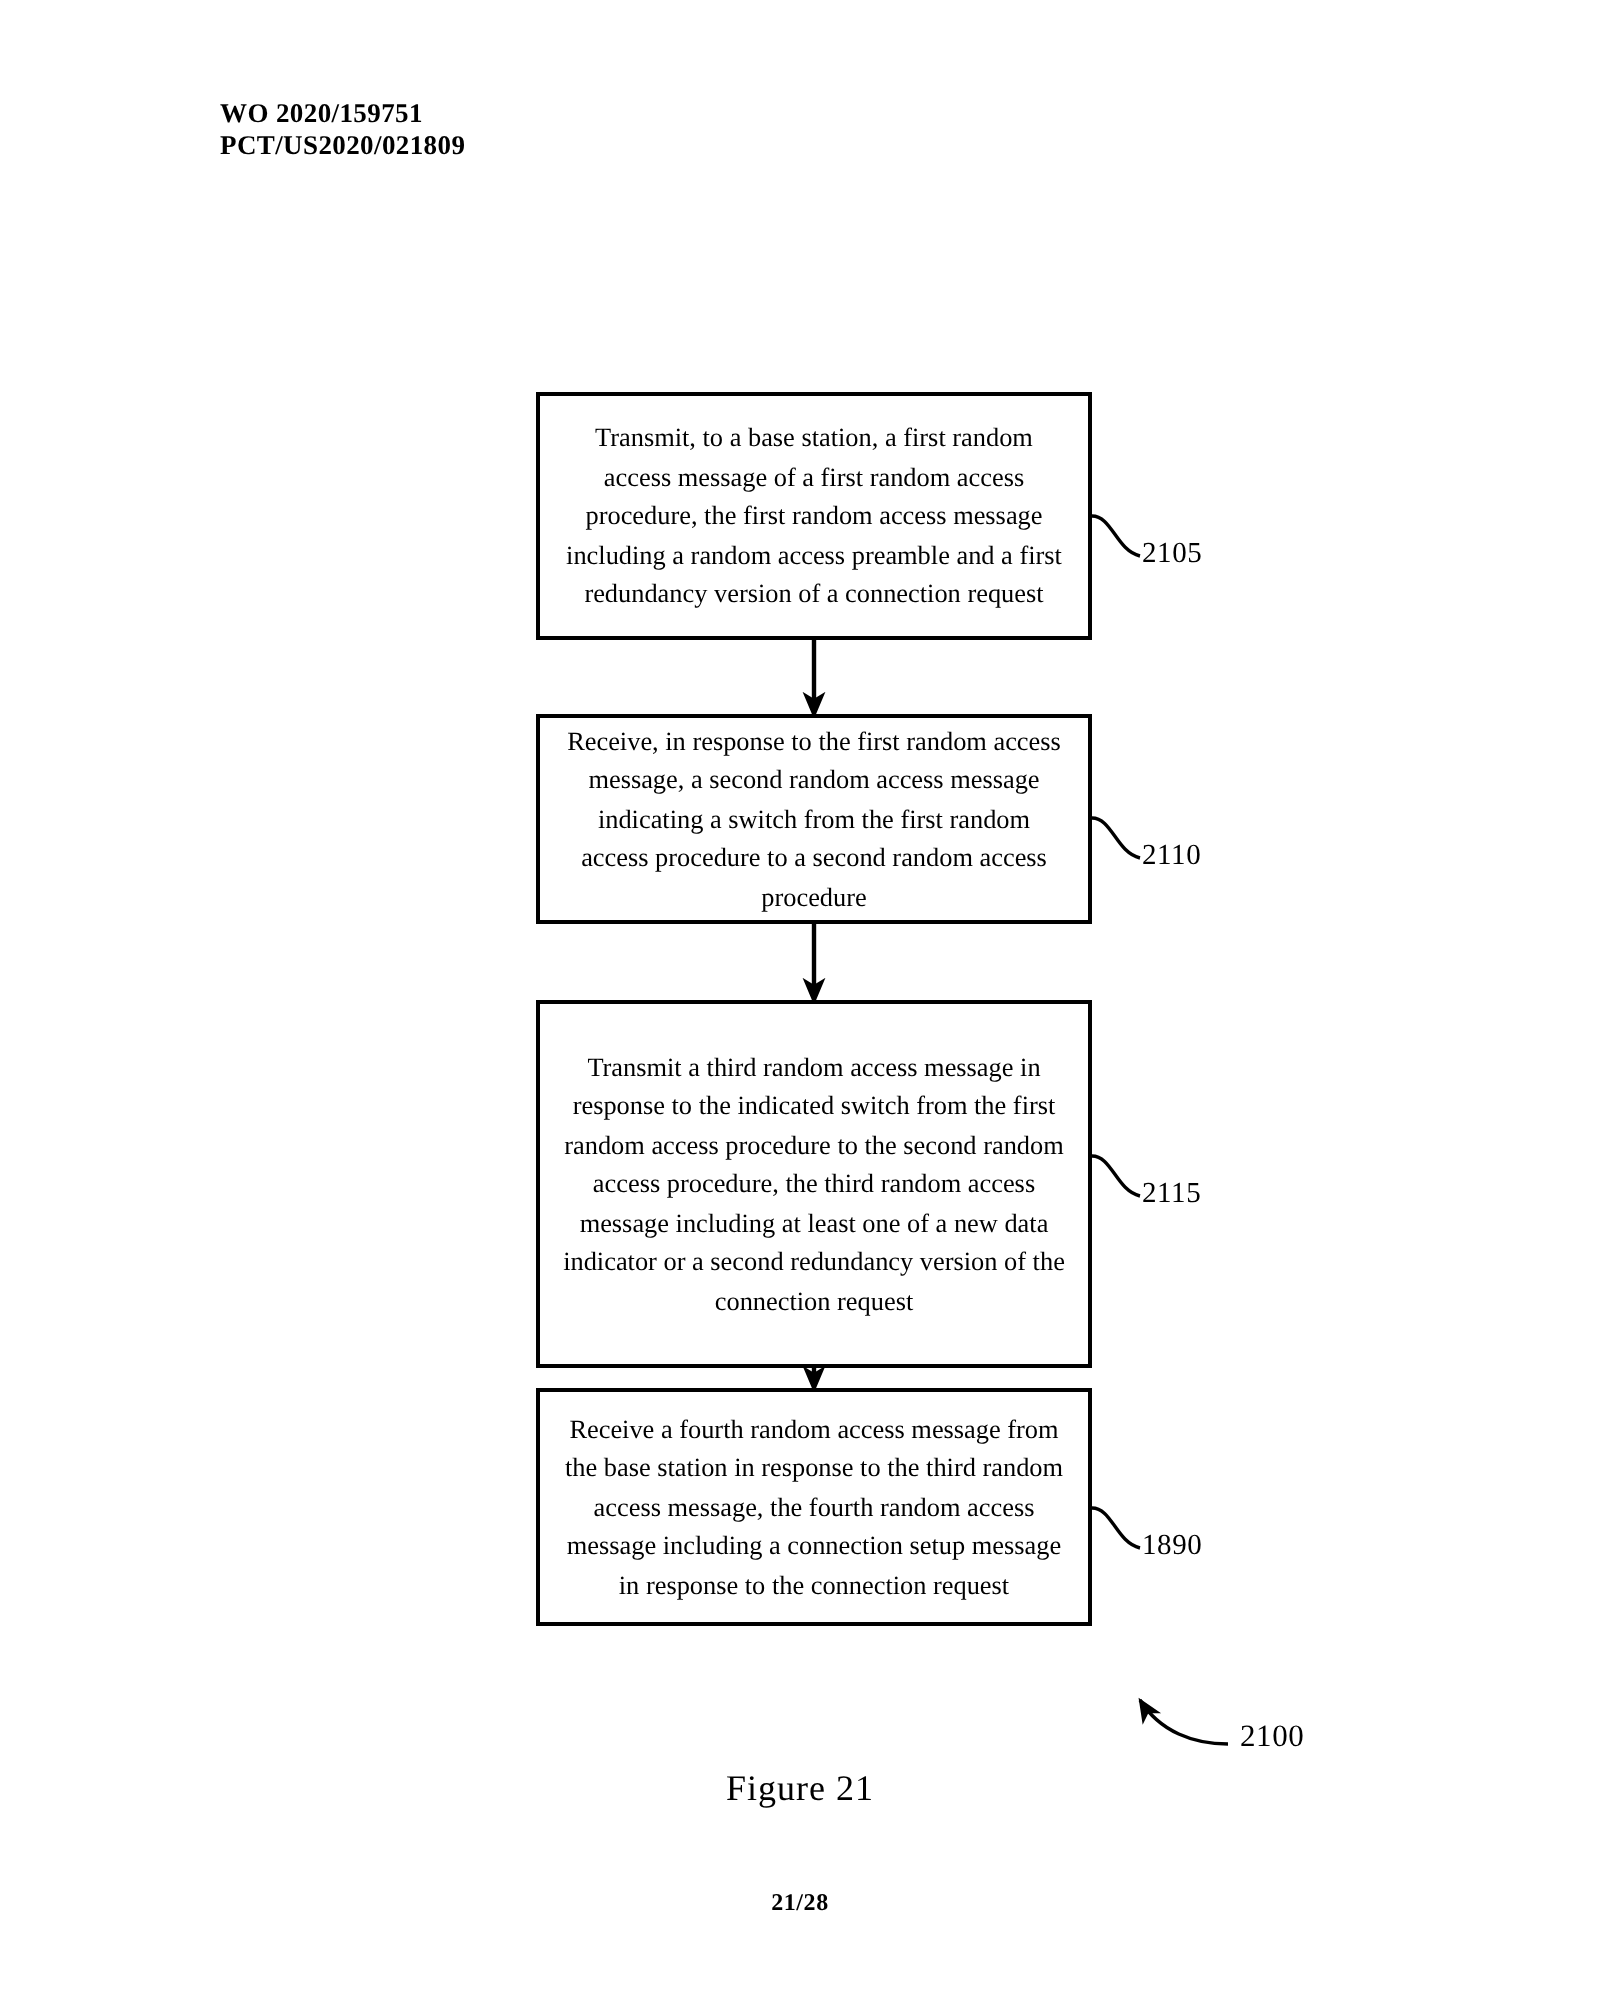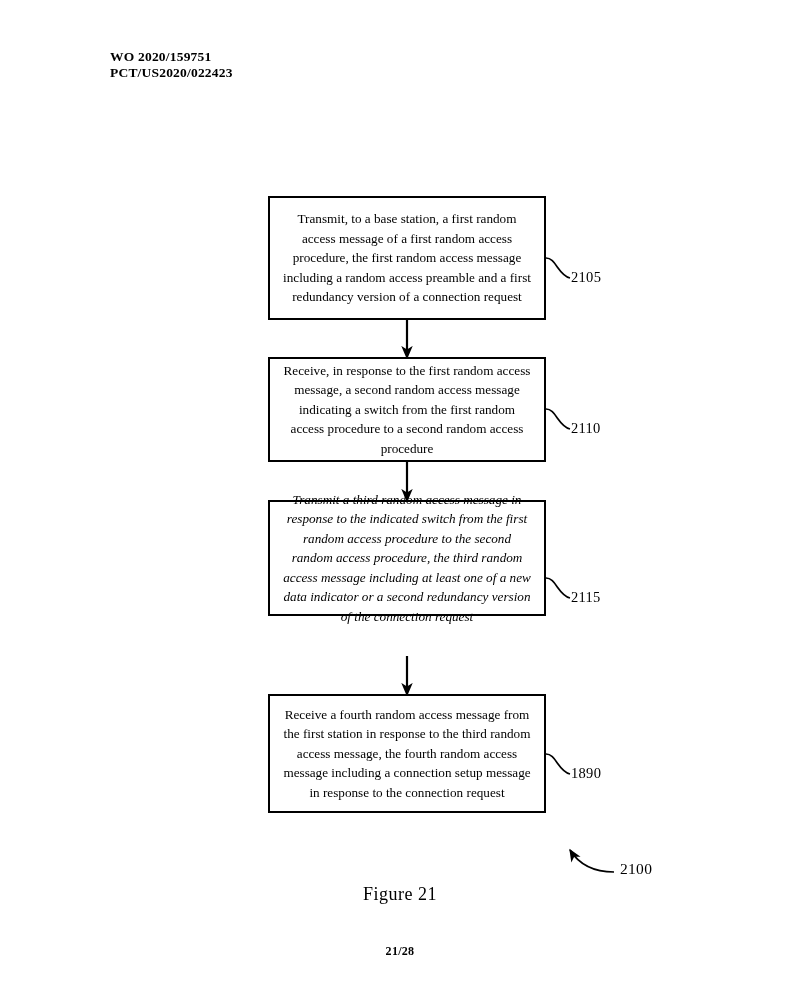--- a/index.html
+++ b/index.html
@@ -63,21 +63,21 @@
     width: 252px;
     text-align: center;
     font-size: 13.2px;
     line-height: 19.4px;
     font-family: "Liberation Serif", "DejaVu Serif", serif;
     color: #000000;
   }
 
   #box-2105 { top: 196px;  height: 124px; }
   #box-2110 { top: 357px;  height: 105px; }
-  #box-2115 { top: 500px;  height: 116px; font-style: italic; }
+  #box-2115 { top: 500px;  height: 184px; }
   #box-2120 { top: 694px;  height: 119px; }
 
   
   .connector-layer,
   .leader-layer {
     position: absolute;
     left: 0;
     top: 0;
     width: 800px;
     height: 1000px;
@@ -127,21 +127,21 @@
     color: #000000;
   }
 </style>
 </head>
 <body>
 
 <div id="page">
 
   <div class="page-header">
     <span>WO 2020/159751</span>
-    <span>PCT/US2020/022423</span>
+    <span>PCT/US2020/021809</span>
   </div>
 
   <div class="flow">
 
     <svg class="connector-layer" width="800" height="1000" viewBox="0 0 800 1000">
       <defs>
         <marker id="arrowhead" markerWidth="7" markerHeight="7" refX="3.0" refY="3.0" orient="auto" markerUnits="strokeWidth">
           <path d="M0,0.4 L6.2,3.0 L0,5.6 L1.6,3.0 Z" fill="#000000"></path>
         </marker>
       </defs>
@@ -156,21 +156,21 @@
 
     <div class="flow-box" id="box-2110">
       <span class="box-text">Receive, in response to the first random access message, a second random access message indicating a switch from the first random access procedure to a second random access procedure</span>
     </div>
 
     <div class="flow-box" id="box-2115">
       <span class="box-text">Transmit a third random access message in response to the indicated switch from the first random access procedure to the second random access procedure, the third random access message including at least one of a new data indicator or a second redundancy version of the connection request</span>
     </div>
 
     <div class="flow-box" id="box-2120">
-      <span class="box-text">Receive a fourth random access message from the first station in response to the third random access message, the fourth random access message including a connection setup message in response to the connection request</span>
+      <span class="box-text">Receive a fourth random access message from the base station in response to the third random access message, the fourth random access message including a connection setup message in response to the connection request</span>
     </div>
 
     <svg class="leader-layer" width="800" height="1000" viewBox="0 0 800 1000">
       <defs>
         <marker id="curvearrow" markerWidth="9" markerHeight="9" refX="7.6" refY="4.5" orient="auto" markerUnits="strokeWidth">
           <path d="M8.4,4.5 L1.0,1.3 L3.0,4.5 L1.0,7.7 Z" fill="#000000"></path>
         </marker>
       </defs>
 
       <path d="M546,258 C556,258 558,275 570,278" fill="none" stroke="#000000" stroke-width="1.7"></path>

